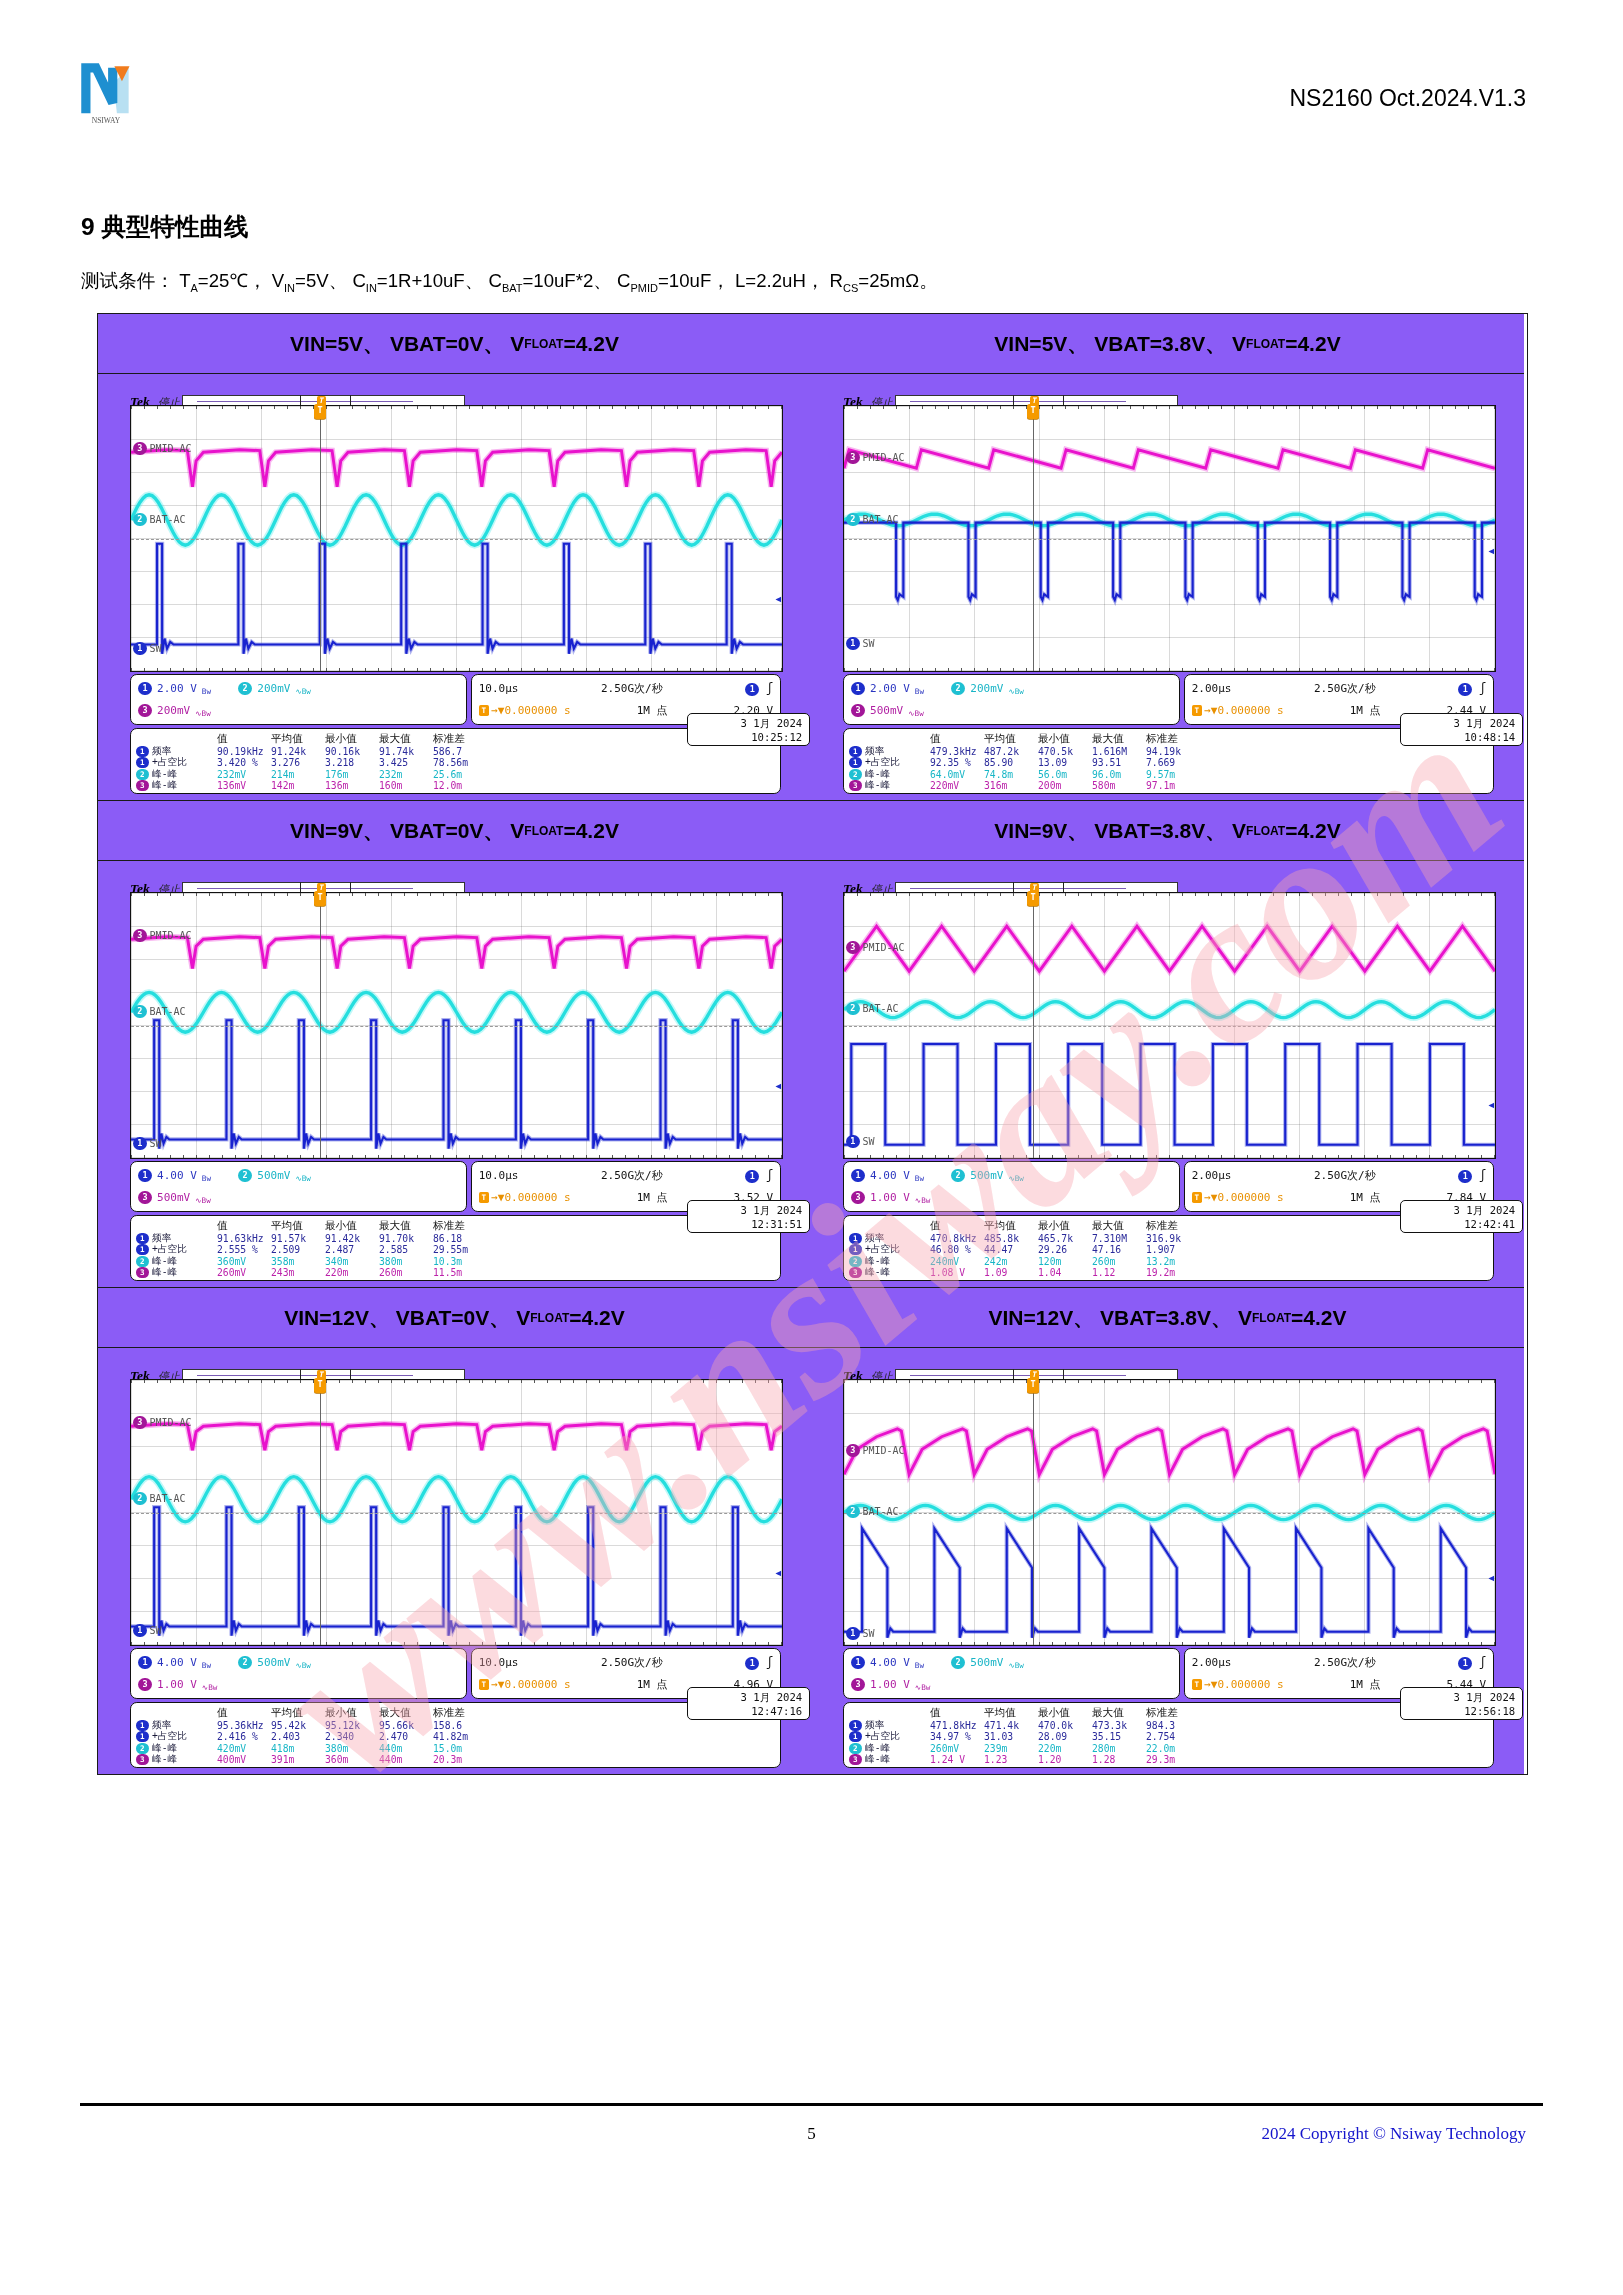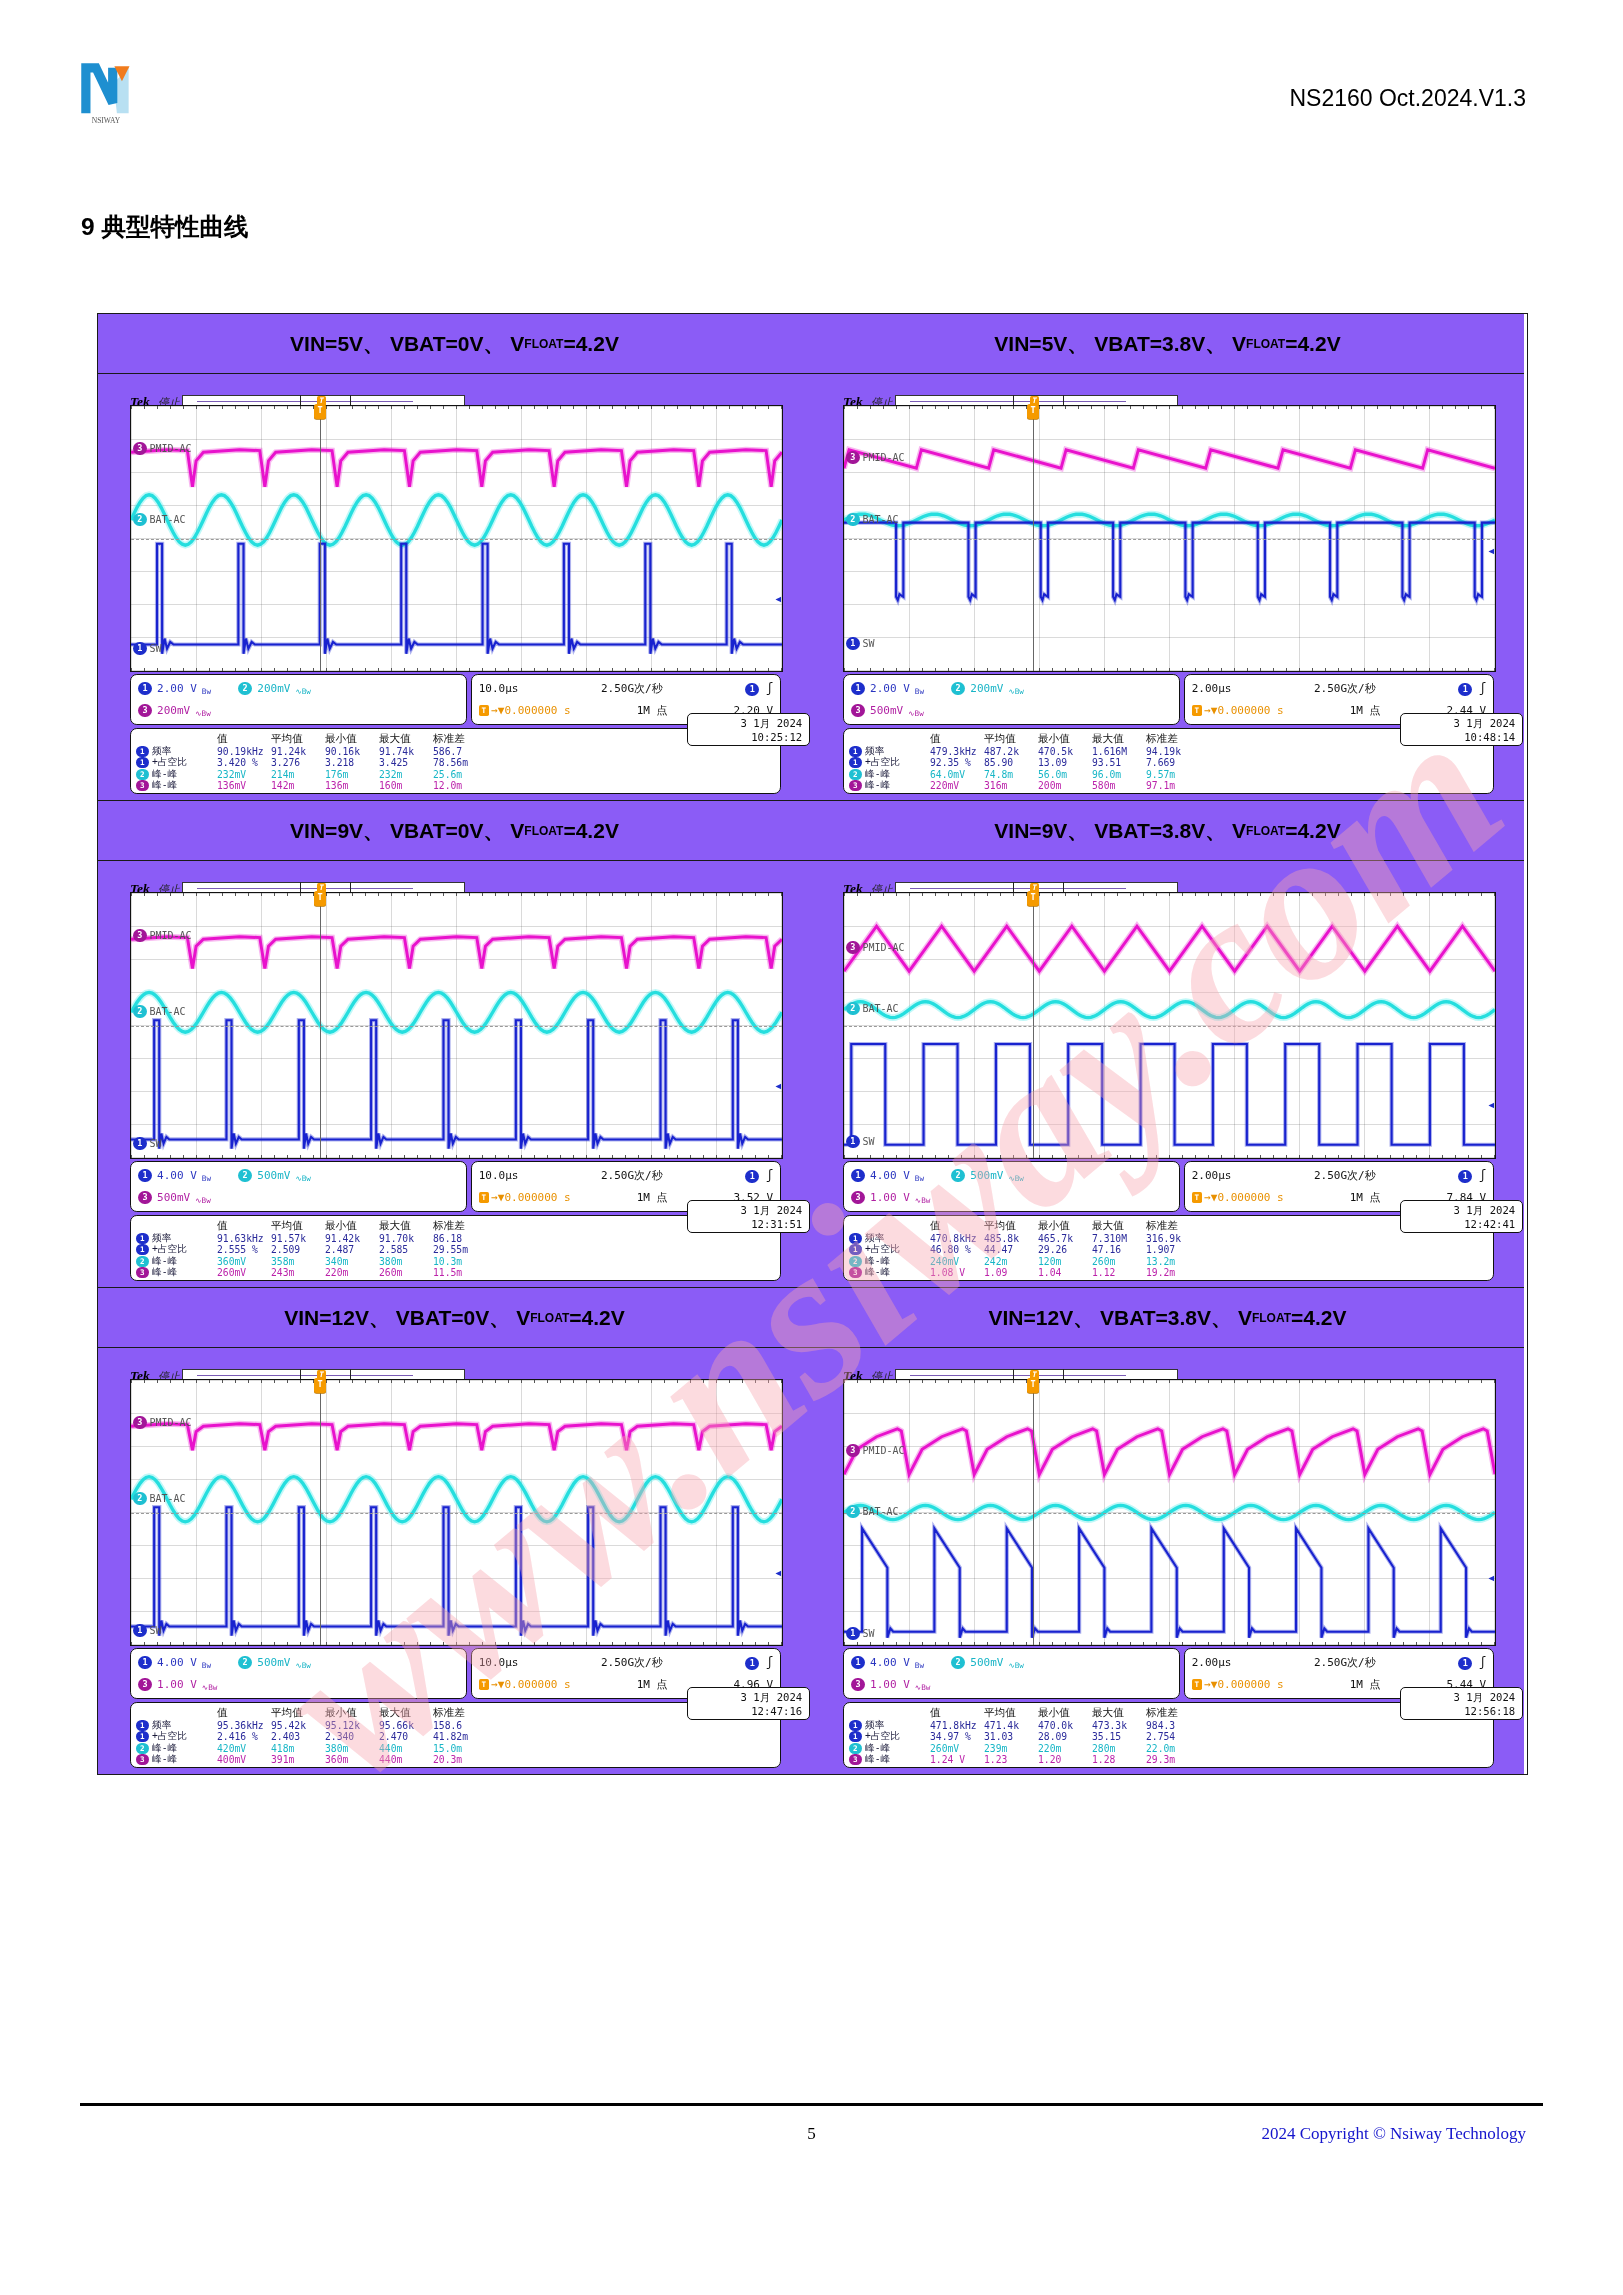--- a/index.html
+++ b/index.html
@@ -112,20 +112,21 @@
     <svg class="logo-mark" viewBox="0 0 62 76">
       <polygon points="40,26 58,8 58,62 44,62" fill="#7ec7e8" opacity="0.55"></polygon>
       <path d="M7 62 L7 8 L19 8 L39 50 L39 8" stroke="#1e8fd0" stroke-width="11" fill="none"></path>
       <polygon points="41,6 59,6 50,24" fill="#f07b1d"></polygon>
       <text x="31" y="74" text-anchor="middle" font-size="9" fill="#555" font-family="Liberation Serif, serif">NSIWAY</text>
     </svg>
   </div>
   <div class="doc-ref">NS2160 Oct.2024.V1.3</div>
 
   <div class="sec-title">9 典型特性曲线</div>
+  <div class="conditions"><span>测试条件： T</span><sub>A</sub><span>=25℃， V</span><sub>IN</sub><span>=5V、 C</span><sub>IN</sub><span>=1R+10uF、 C</span><sub>BAT</sub><span>=10uF*2、 C</span><sub>PMID</sub><span>=10uF， L=2.2uH， R</span><sub>CS</sub><span>=25mΩ。</span></div>
 
   <div class="grid" id="grid">
   <div class="cell">
     <div class="ptitle">
           <span>VIN=5V、 VBAT=0V、 V</span>
           <sub>FLOAT</sub>
           <span>=4.2V</span>
         </div>
     <div class="scope">
       <div class="tekrow">

